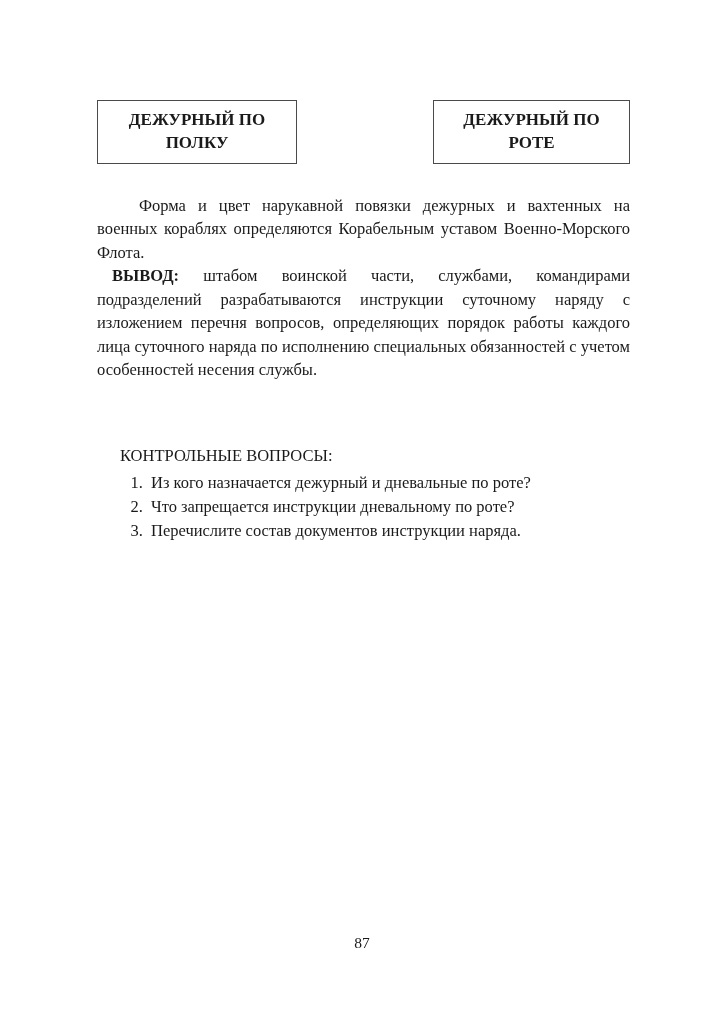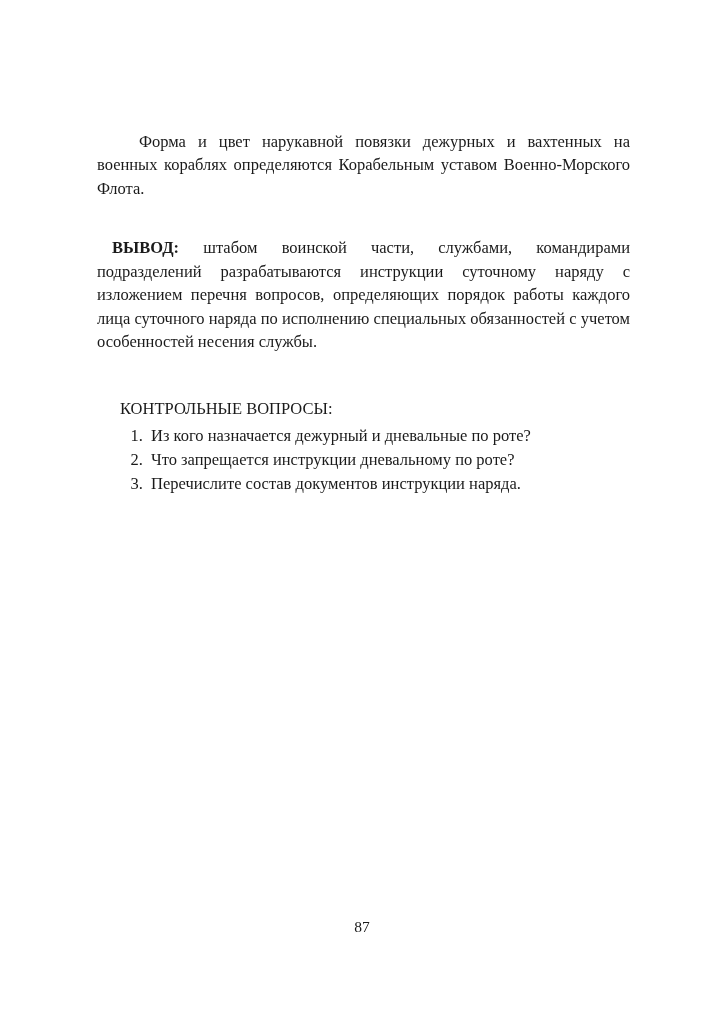--- a/index.html
+++ b/index.html
@@ -45,54 +45,57 @@
   .para {
     text-align: justify;
     line-height: 1.42;
     margin: 0;
   }
   .para-intro {
     margin-top: 30px;
     text-indent: 42px;
   }
   .para-conclusion {
-    margin-top: 36px;
     text-indent: 15px;
   }
   .bold-label {
     font-weight: bold;
   }
   .questions-heading {
-    margin-top: 44px;
+    margin-top: 63px;
     padding-left: 23px;
     line-height: 1.4;
   }
   ol.questions-list {
     margin: 4px 0 0 0;
     padding-left: 50px;
     line-height: 1.45;
   }
   ol.questions-list li {
     padding-left: 4px;
     margin: 0;
   }
   .page-number {
     position: absolute;
-    bottom: 88px;
+    bottom: 72px;
     left: 0;
     width: 100%;
     text-align: center;
     font-size: 15.5px;
   }
 </style>
 </head>
 <body>
 
 <div class="page">
 
+  <div class="boxes-row">
+    <div class="duty-box left">ДЕЖУРНЫЙ ПО ПОЛКУ</div>
+    <div class="duty-box right">ДЕЖУРНЫЙ ПО РОТЕ</div>
+  </div>
 
   <p class="para para-intro">Форма и цвет нарукавной повязки дежурных и вахтенных на военных кораблях определяются Корабельным уставом Военно-Морского Флота.</p>
 
   <p class="para para-conclusion"><span class="bold-label">ВЫВОД:</span><span> штабом воинской части, службами, командирами подразделений разрабатываются инструкции суточному наряду с изложением перечня вопросов, определяющих порядок работы каждого лица суточного наряда по исполнению специальных обязанностей с учетом особенностей несения службы.</span></p>
 
   <div class="questions-heading">КОНТРОЛЬНЫЕ ВОПРОСЫ:</div>
 
   <ol class="questions-list">
     <li>Из кого назначается дежурный и дневальные по роте?</li>
     <li>Что запрещается инструкции дневальному по роте?</li>

